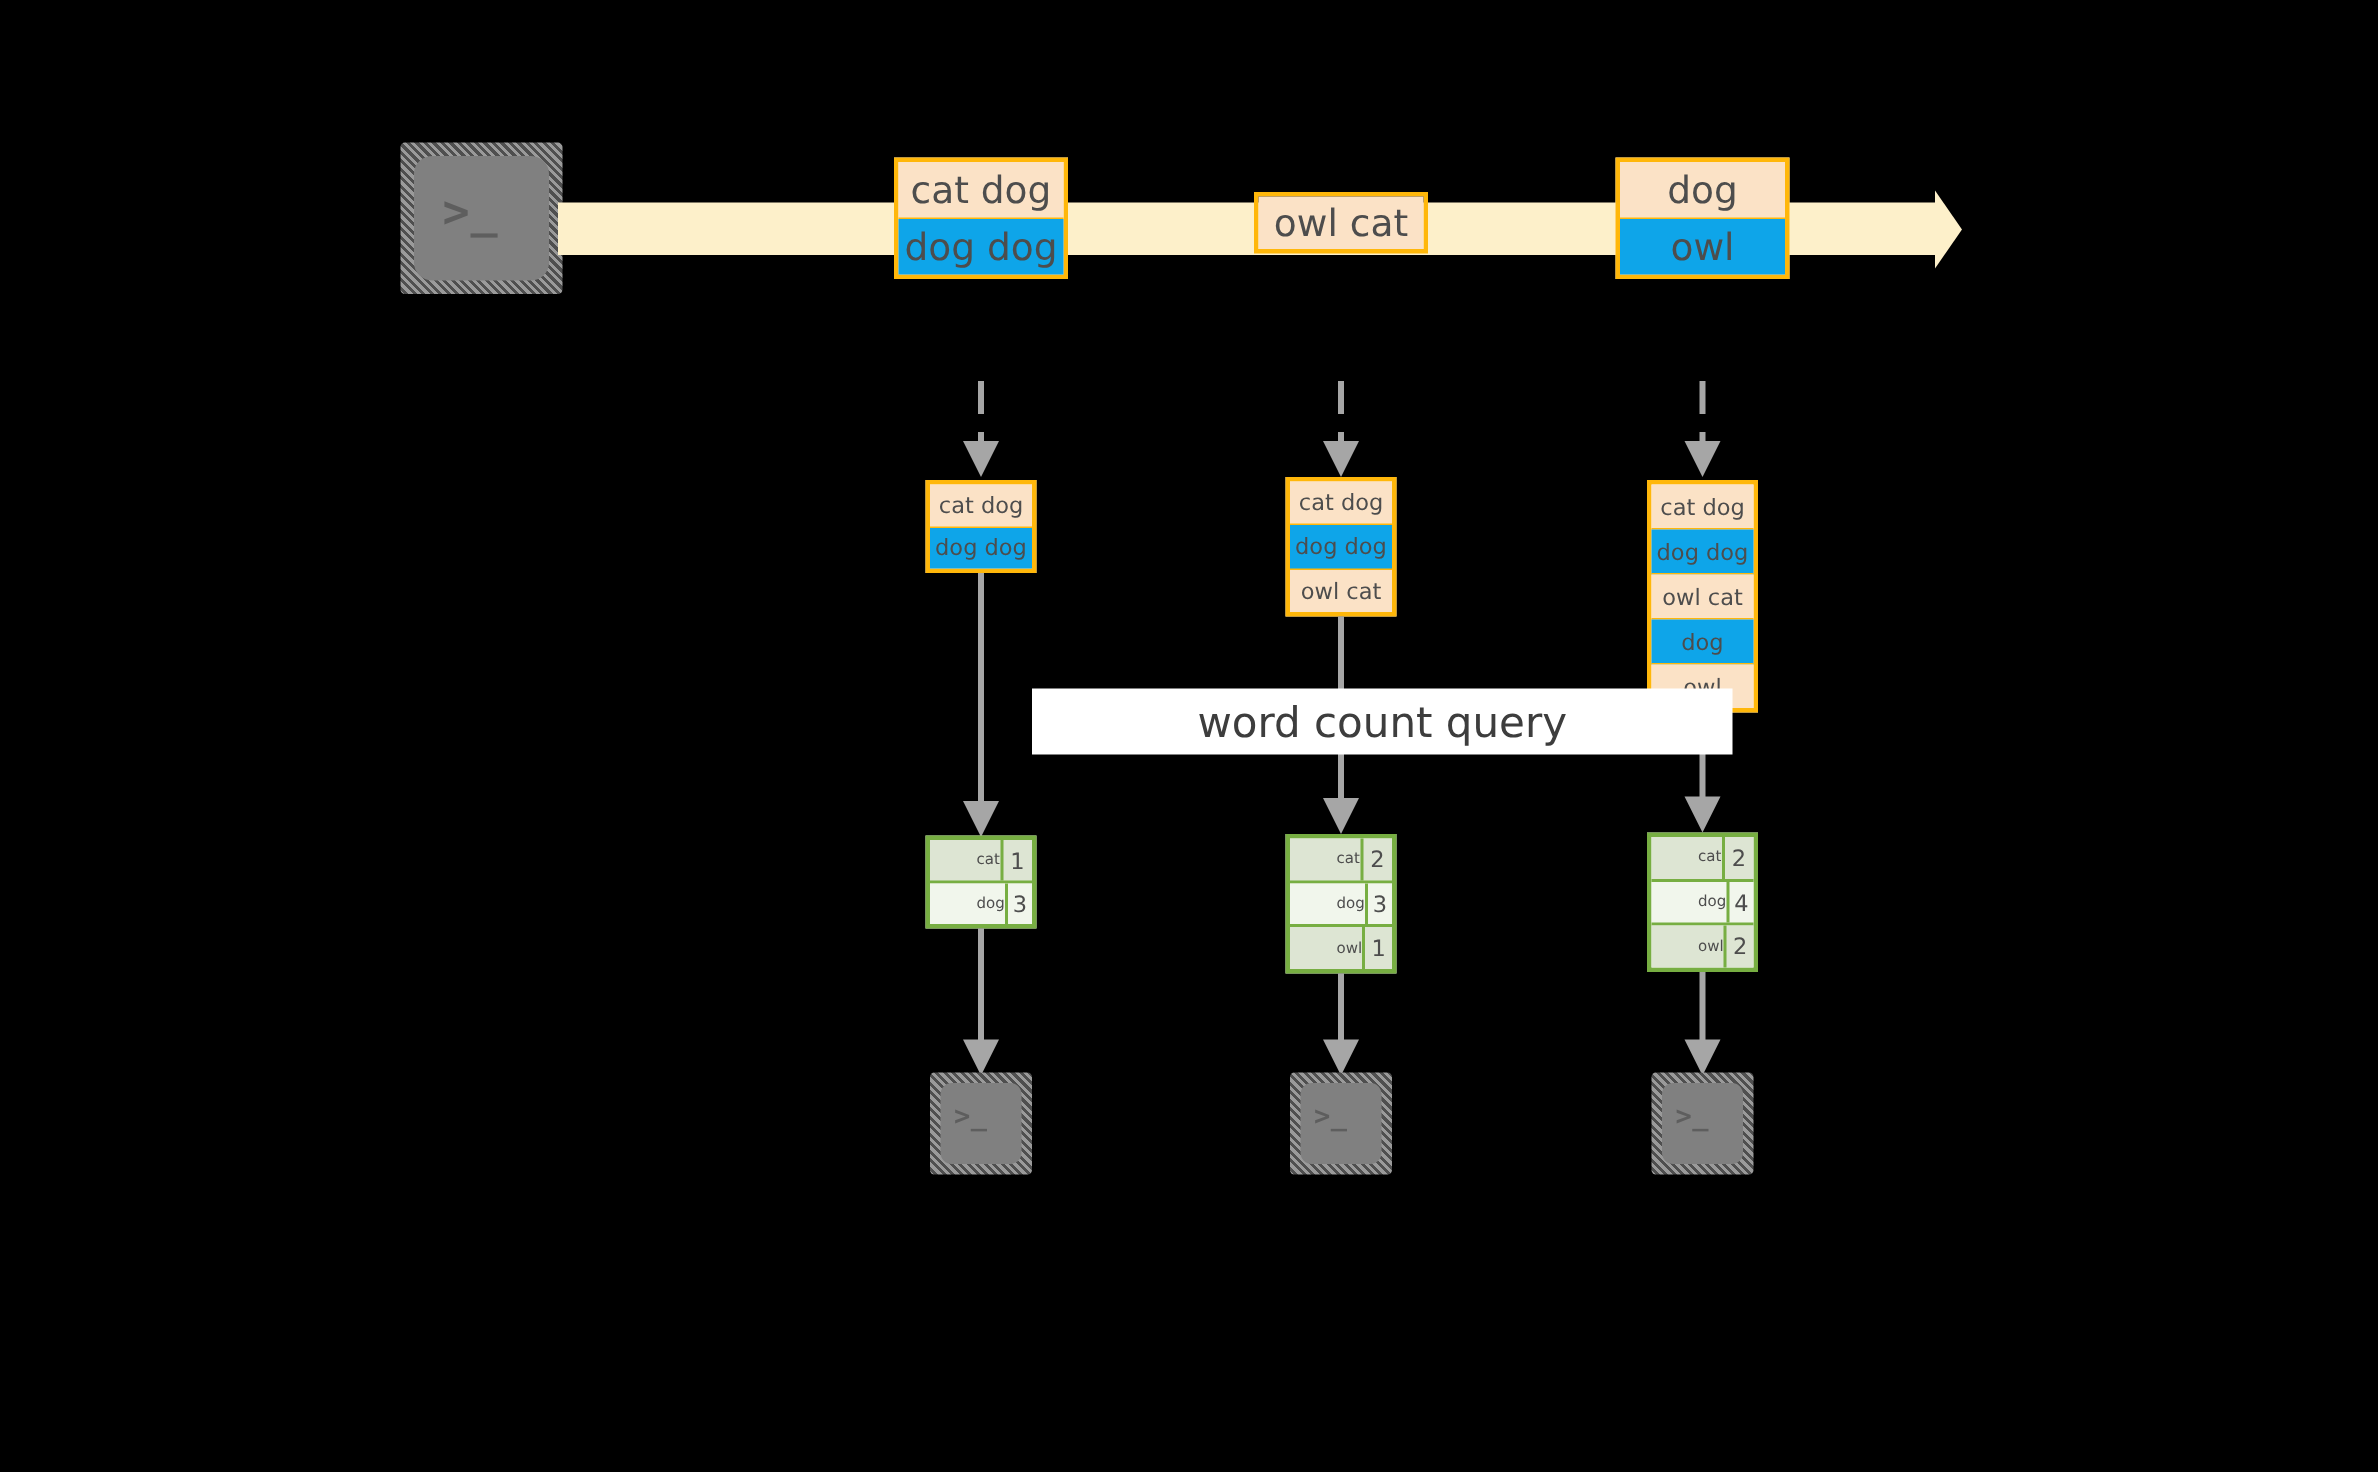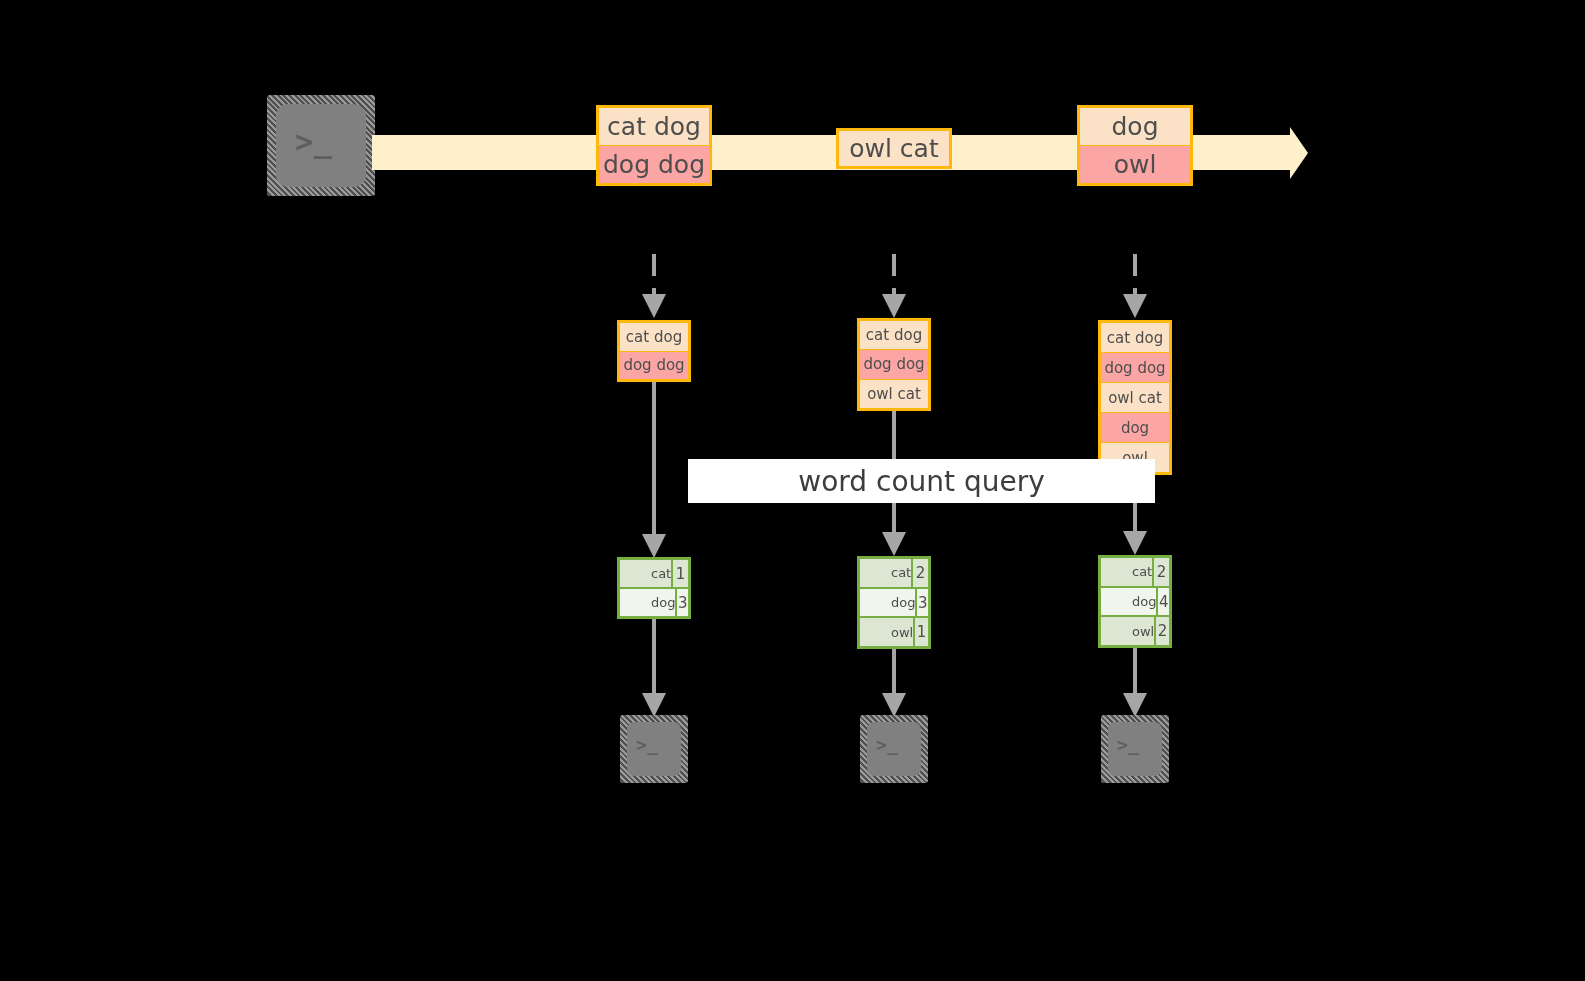--- a/index.html
+++ b/index.html
@@ -66,21 +66,21 @@
     display: flex;
     align-items: center;
     justify-content: center;
     color: #4d4d4d;
     white-space: nowrap;
     border-bottom: 1.5px solid #ffb70a;
     box-sizing: border-box;
   }
   .otable .row:last-child { border-bottom: none; }
   .otable .row.shade { background: #fbe2c6; }
-  .otable .row.pale  { background: #fca5a5; }
+  .otable .row.pale  { background: #0ea5e9; }
 
   
   .otable.big { }
   .otable.big .row { font-size: 25px; }
 
   
   .otable.small .row { font-size: 15px; }
 
   
   .gtable {
@@ -98,21 +98,21 @@
     box-sizing: border-box;
   }
   .gtable .grow:last-child { border-bottom: none; }
   .gtable .grow.shade { background: #dde5d3; }
   .gtable .grow.pale  { background: #f1f6ec; }
   .gtable .c-word {
     flex: 0 0 48px;
     display: flex;
     align-items: center;
     justify-content: center;
-    font-size: 13px;
+    font-size: 10px;
     color: #4d4d4d;
     border-right: 2.5px solid #77ae42;
     box-sizing: border-box;
     padding-left: 31px;
   }
   .gtable .c-count {
     flex: 1 1 auto;
     display: flex;
     align-items: center;
     justify-content: center;

